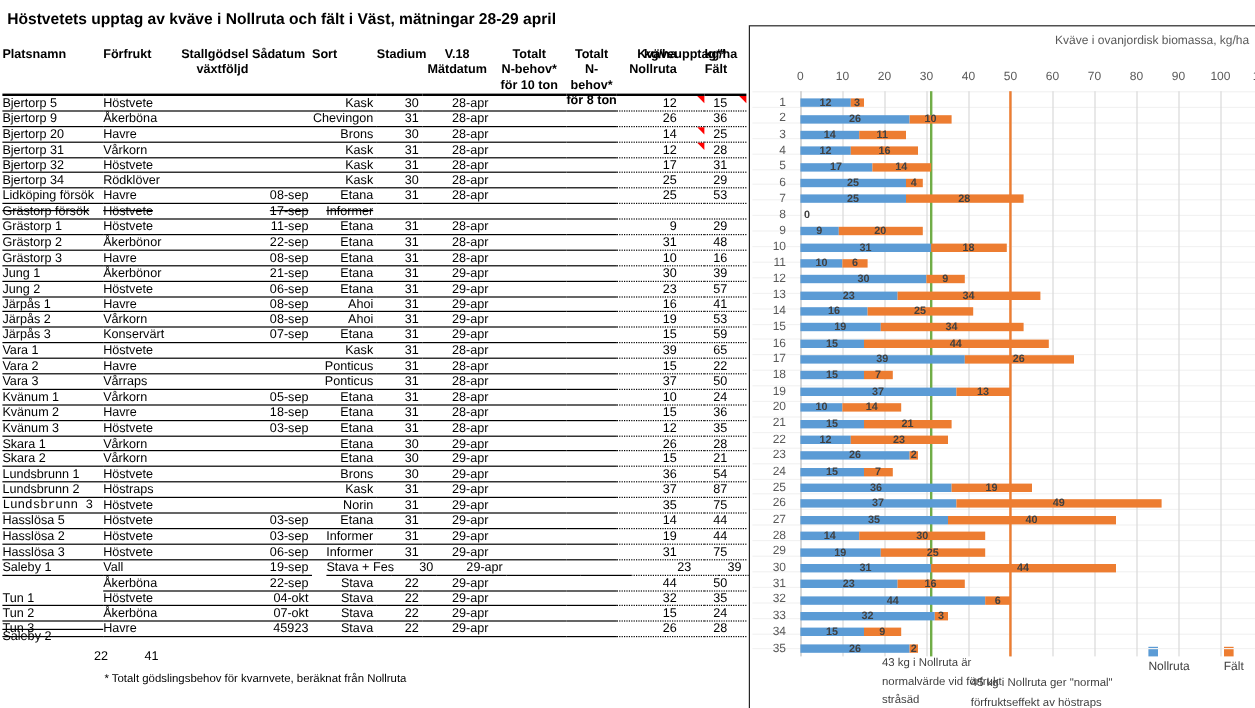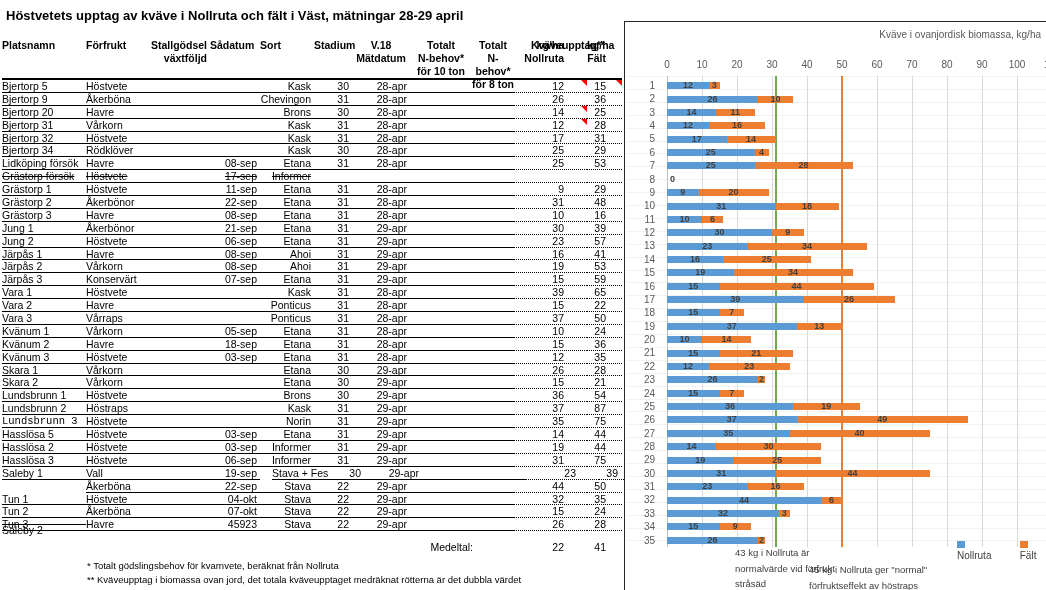--- a/index.html
+++ b/index.html
@@ -547,28 +547,26 @@
         <div class="tcell ar bs" style="width: 38px;">22</div>
         <div class="tcell ar bs" style="width: 58px;">29-apr</div>
         <div class="tcell ac bs" style="width: 62px;"></div>
         <div class="tcell ac bs" style="width: 42px;"></div>
         <div class="tcell ar pr-noll bd" style="width: 73px;">26</div>
         <div class="tcell ar pr-falt bd" style="width: 35px;">28</div>
       </div>
     </div>
 
   <div class="medel">
-    <div class="tcell ar" style="width:474px">Medeltal:</div>
     <div class="tcell" style="width:38px"></div>
     <div class="tcell ar pr-noll" style="width:73px">22</div>
     <div class="tcell ar pr-falt" style="width:35px">41</div>
   </div>
 
   <div class="fn" style="top:560px">* Totalt gödslingsbehov för kvarnvete, beräknat från Nollruta</div>
-  <div class="fn" style="top:574px">** Kväveupptag i biomassa ovan jord, det totala kväveupptaget medräknat rötterna är det dubbla värdet</div>
 
   <div class="chart" id="chart">
     <div class="ctitle">Kväve i ovanjordisk biomassa, kg/ha</div>
     <div class="legend" id="legend">
         <span><span class="lgbox" style="background: rgb(91, 155, 213);"></span><span>Nollruta</span></span>
         <span><span class="lgbox" style="background: rgb(237, 125, 49);"></span><span>Fält</span></span>
       </div>
     <div class="ann" style="left:110px;top:523px;width:106px">43 kg i Nollruta är normalvärde vid förfrukt stråsäd</div>
     <div class="ann" style="left:184px;top:540px;width:160px">45 kg i Nollruta ger "normal" förfruktseffekt av höstraps</div>
   <div class="hl" style="top: 54px;"></div>

